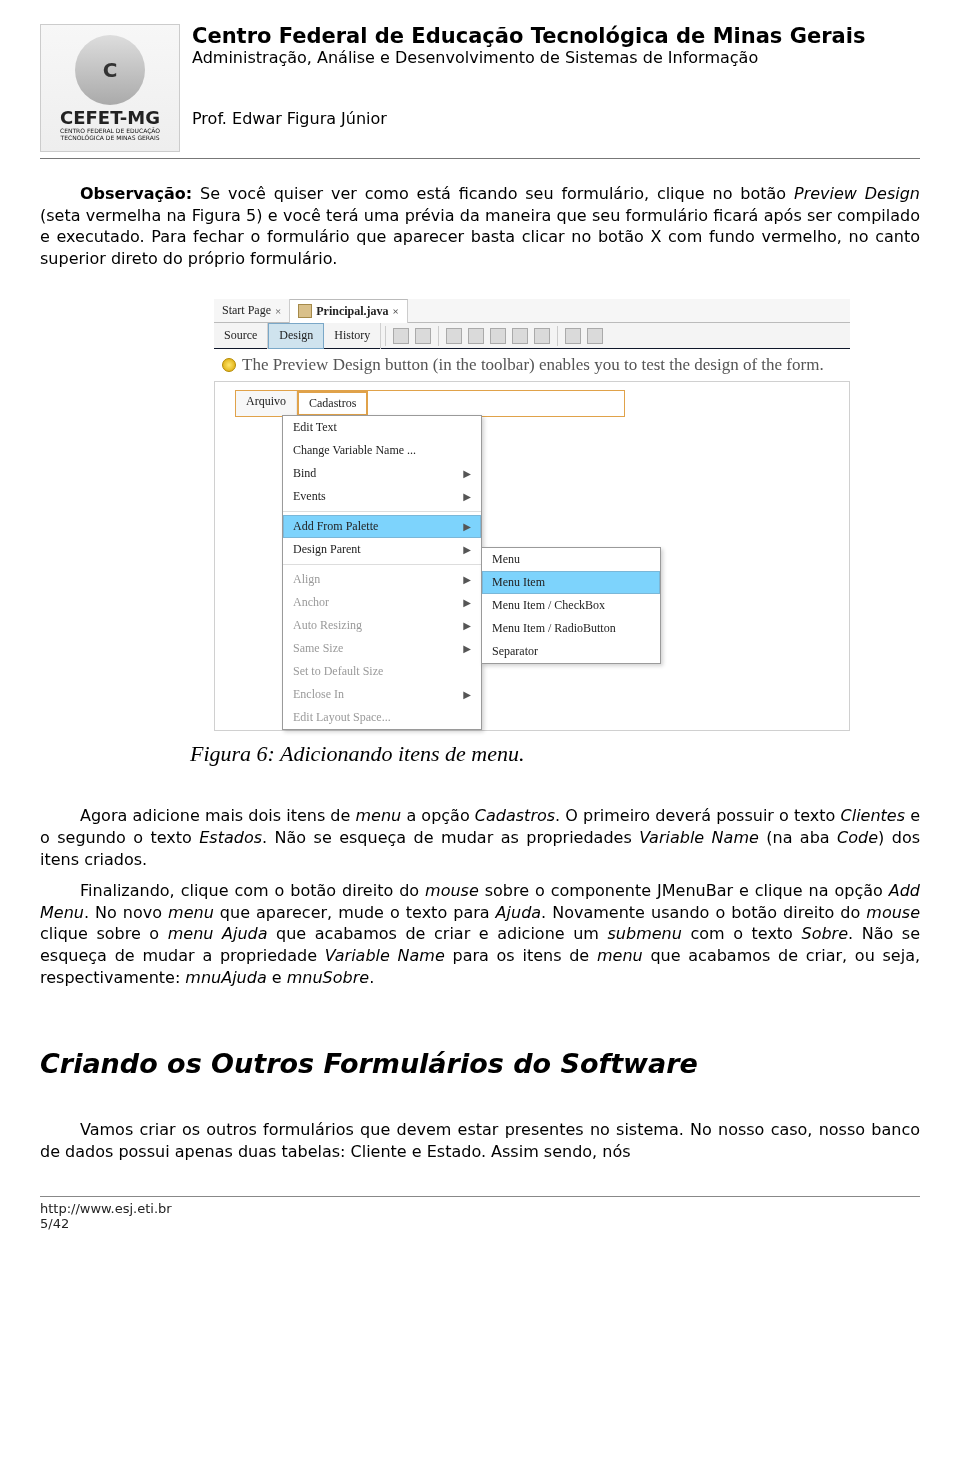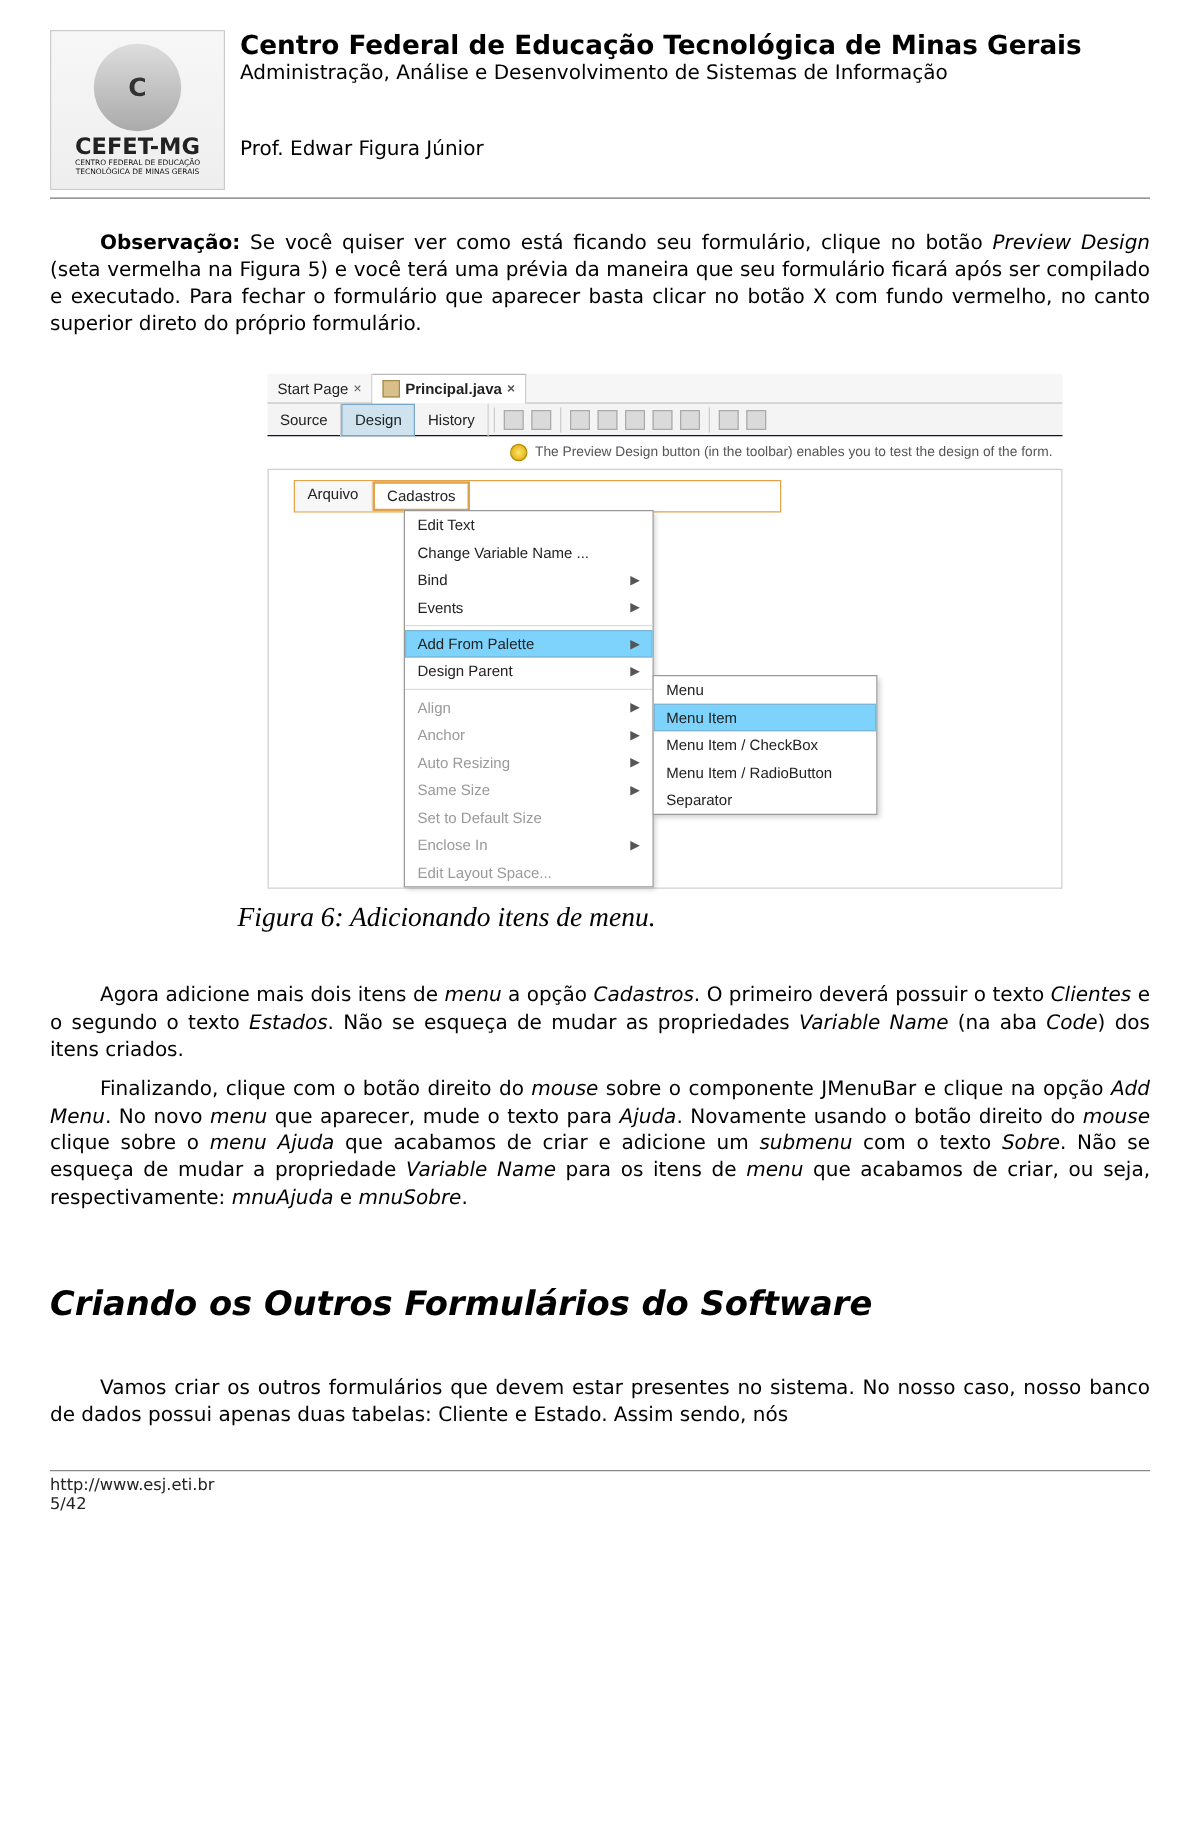--- a/index.html
+++ b/index.html
@@ -28,43 +28,43 @@
   .hd-title { font-size: 21px; font-weight: bold; line-height:1.15; }
   .hd-sub1  { font-size: 17px; font-weight: bold; }
   .hd-sub2  { font-size: 16px; }
   .hd-prof  { font-size: 16px; margin-top: 42px; }
   .body-text p { font-size: 16px; line-height: 1.35; text-align: justify; margin: 0 0 10px 0; }
   .body-text p.indent { text-indent: 40px; }
   .obs-label { font-weight: bold; }
   .italic { font-style: italic; }
   .figure-wrap { width: 660px; margin: 30px auto 10px 150px; }
   .ide {
-    font-family: Liberation Sans, sans-serif;
+    font-family: Liberation Serif, serif;
     font-size: 12px;
     color:#222;
     background:#fff;
     padding-left:24px;
   }
   .tabs-row{display:flex;align-items:center;border-bottom:1px solid #bbb;background:#f6f6f6;height:24px;}
   .tab{display:flex;align-items:center;gap:4px;padding:0 8px;height:24px;border-right:1px solid #ccc;}
   .tab.active{background:#fff;font-weight:bold;border-top:1px solid #bbb;}
   .tab .x{color:#555;font-size:11px;cursor:default;}
   .jicon{width:14px;height:14px;background:#d9c08a;border:1px solid #a58a4a;display:inline-block;}
   .row2{display:flex;align-items:center;border-bottom:1px solid #0f172a;background:#f4f4f4;height:26px;}
   .r2-btn{padding:0 10px;height:26px;display:flex;align-items:center;border-right:1px solid #d0d0d0;}
   .r2-btn.sel{background:#cfe3ee;border:1px solid #7aa7c7;}
   .tb-sep{width:1px;height:20px;background:#ccc;margin:0 4px;}
   .tb-ico{width:16px;height:16px;background:#dadada;border:1px solid #aaa;margin:0 3px;display:inline-block;}
-  .hint{display:flex;align-items:center;gap:6px;padding:6px 8px;font-size:11px;color:#555;justify-content:flex-end;}
+  .hint{display:flex;align-items:center;gap:6px;padding:6px 8px;font-size:17px;color:#555;}
   .bulb{width:14px;height:14px;border-radius:50%;background:radial-gradient(#ffe66b,#d8a400);border:1px solid #b58900;display:inline-block;}
   .form-area{border:1px solid #d0d0d0;padding:8px 0 0 8px;background:#fff;}
   .menubar{display:flex;border:1px solid #e0a24a;background:#fff;width:390px;margin-left:12px;}
   .menubar .mcell{padding:3px 10px;border-right:1px solid #e9e9e9;background:#f7f7f7;font-size:12px;}
   .menubar .mcell.sel{border:2px solid #e0a24a;background:#fff;}
-  .ctx{position:relative;margin-top:-2px;margin-left:100px;display:flex;align-items:flex-start;}
+  .ctx{position:relative;margin-top:-2px;margin-left:59px;display:flex;align-items:flex-start;}
   .menu-col{background:#fff;border:1px solid #9a9a9a;box-shadow:2px 2px 4px rgba(0,0,0,.18);font-size:12px;min-width:200px;}
   .mitem{display:flex;justify-content:space-between;align-items:center;padding:4px 10px;white-space:nowrap;}
   .mitem.hover{background:#7dd3fc;border:1px solid #7ab7d8;padding:3px 9px;}
   .mitem.disabled{color:#9a9a9a;}
   .mitem .arr{font-size:10px;color:#555;}
   .msep{height:1px;background:#ddd;margin:3px 0;}
   .sub-col{min-width:180px;margin-left:-1px;margin-top:132px;}
   .caption{font-family:"Times New Roman",serif;font-style:italic;font-size:22px;margin:6px 0 38px 150px;}
   h2.section{font-family:"DejaVu Sans",Verdana,sans-serif;font-style:italic;font-weight:bold;font-size:27px;margin:60px 0 40px 0;}
   .footer{border-top:1px solid #888;margin-top:34px;padding-top:4px;display:flex;justify-content:space-between;font-size:13px;color:#222;flex-direction:column;}

